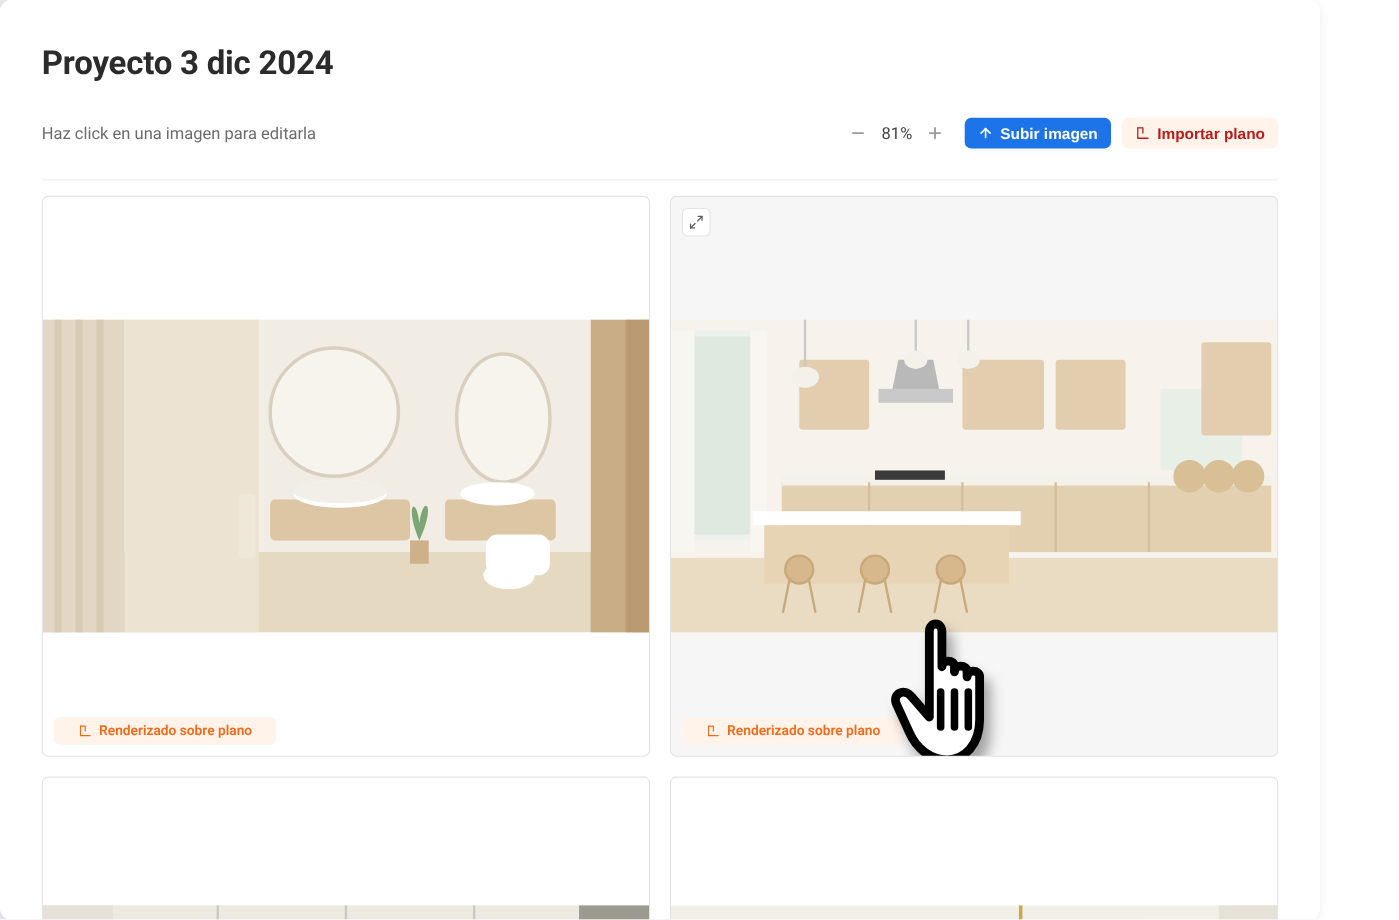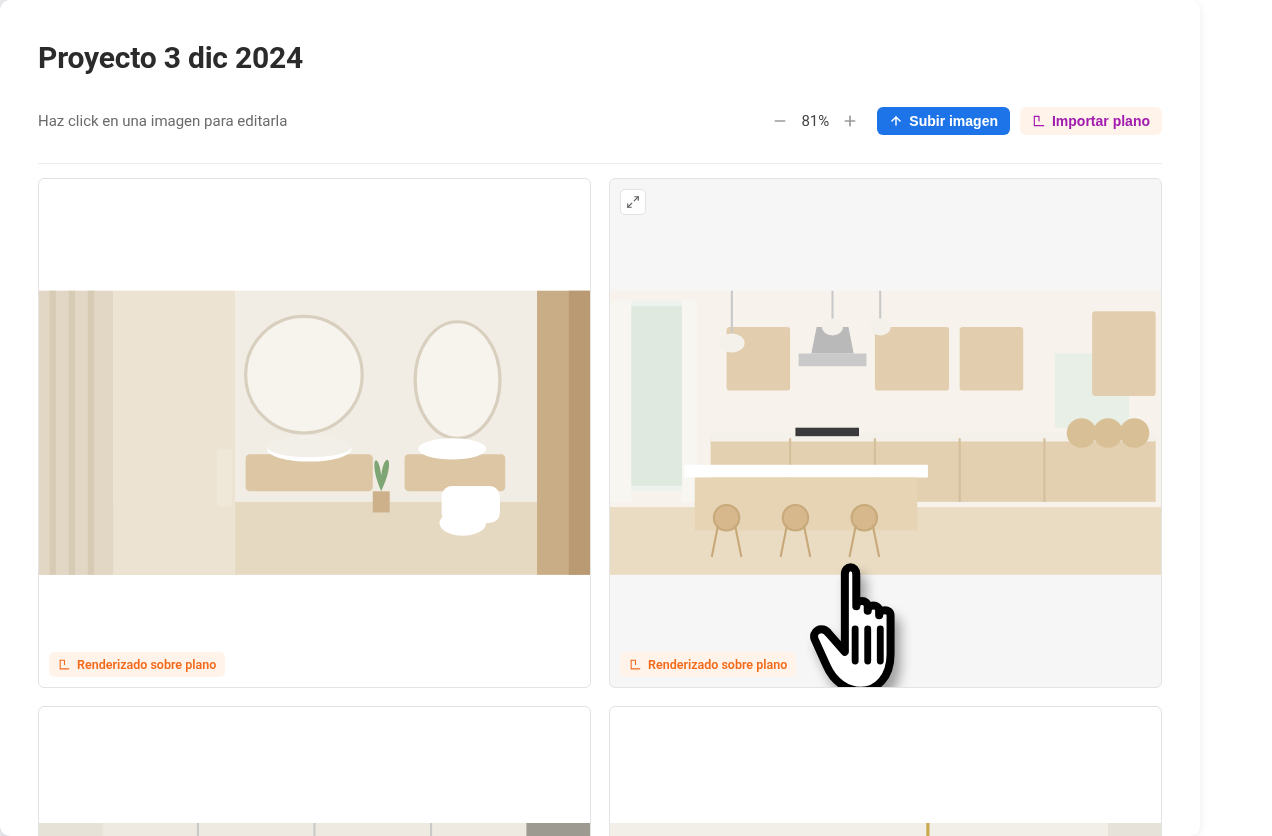--- a/index.html
+++ b/index.html
@@ -76,21 +76,21 @@
       border: none;
       line-height: 1;
     }
     .btn svg { width: 14px; height: 14px; }
     .btn-primary {
       background: #1d74e8;
       color: #fff;
     }
     .btn-secondary {
       background: #fff3ea;
-      color: #a21caf;
+      color: #b91c1c;
       margin-left: 10px;
     }
     .grid {
       margin-top: 14px;
       display: grid;
       grid-template-columns: 1fr 1fr;
       gap: 18px;
     }
     .card {
       border: 1px solid #e3e3e3;
@@ -115,21 +115,21 @@
     .badge {
       position: absolute;
       left: 10px; bottom: 10px;
       display: inline-flex;
       align-items: center;
       gap: 6px;
       background: #fff3ea;
       color: #f36a1a;
       font-size: 12.5px;
       font-weight: 600;
-      padding: 5px 9px;
+      padding: 5px 22px;
       border-radius: 5px;
     }
     .badge svg { width: 13px; height: 13px; }
     .expand-icon {
       position: absolute;
       top: 10px; left: 10px;
       width: 26px; height: 26px;
       background: #fff;
       border: 1px solid #e3e3e3;
       border-radius: 5px;

